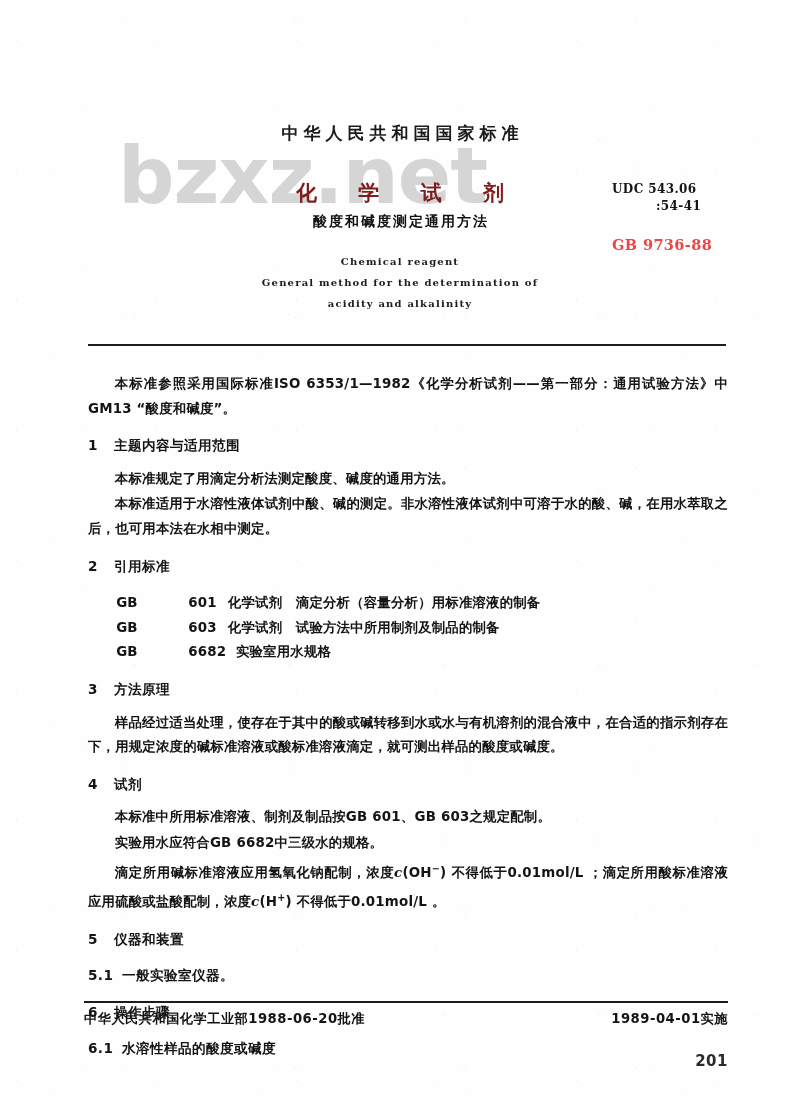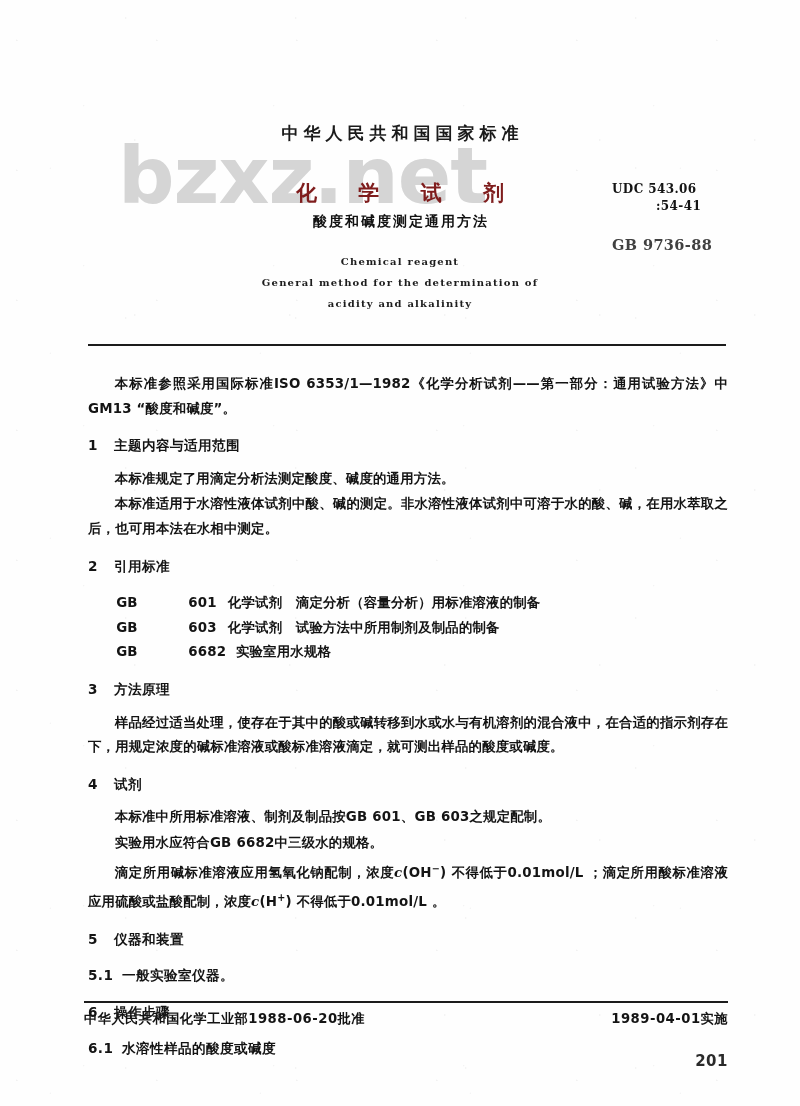--- a/index.html
+++ b/index.html
@@ -121,21 +121,21 @@
   }
   .udc .l2 { padding-left: 44px; }
 
   .gbno {
     position: absolute;
     left: 612px; top: 236px;
     font-family: "DejaVu Serif", "Liberation Serif", serif;
     font-size: 14.5px;
     font-weight: 700;
     letter-spacing: .4px;
-    color: #404040;
+    color: #ef4444;
   }
 
   
   .rule-top {
     position: absolute;
     left: 88px;
     top: 344px;
     width: 638px;
     height: 2px;
     background: #1c1c1c;

